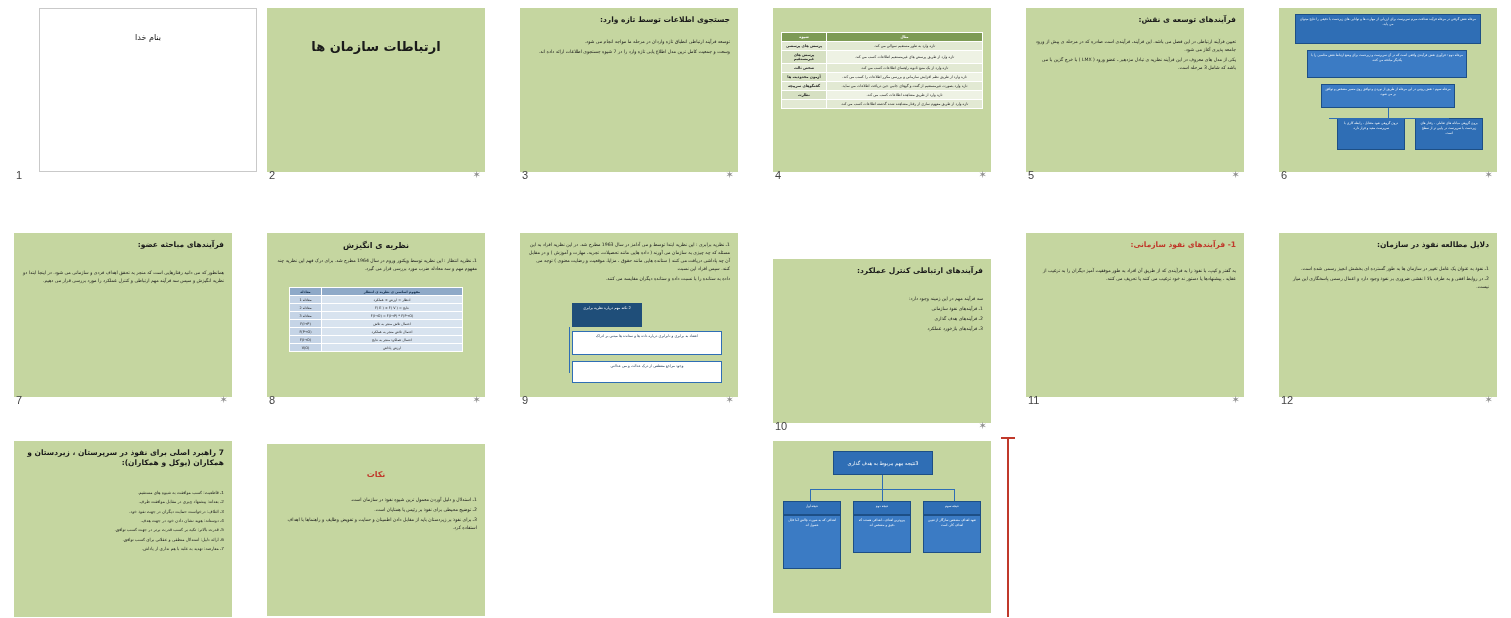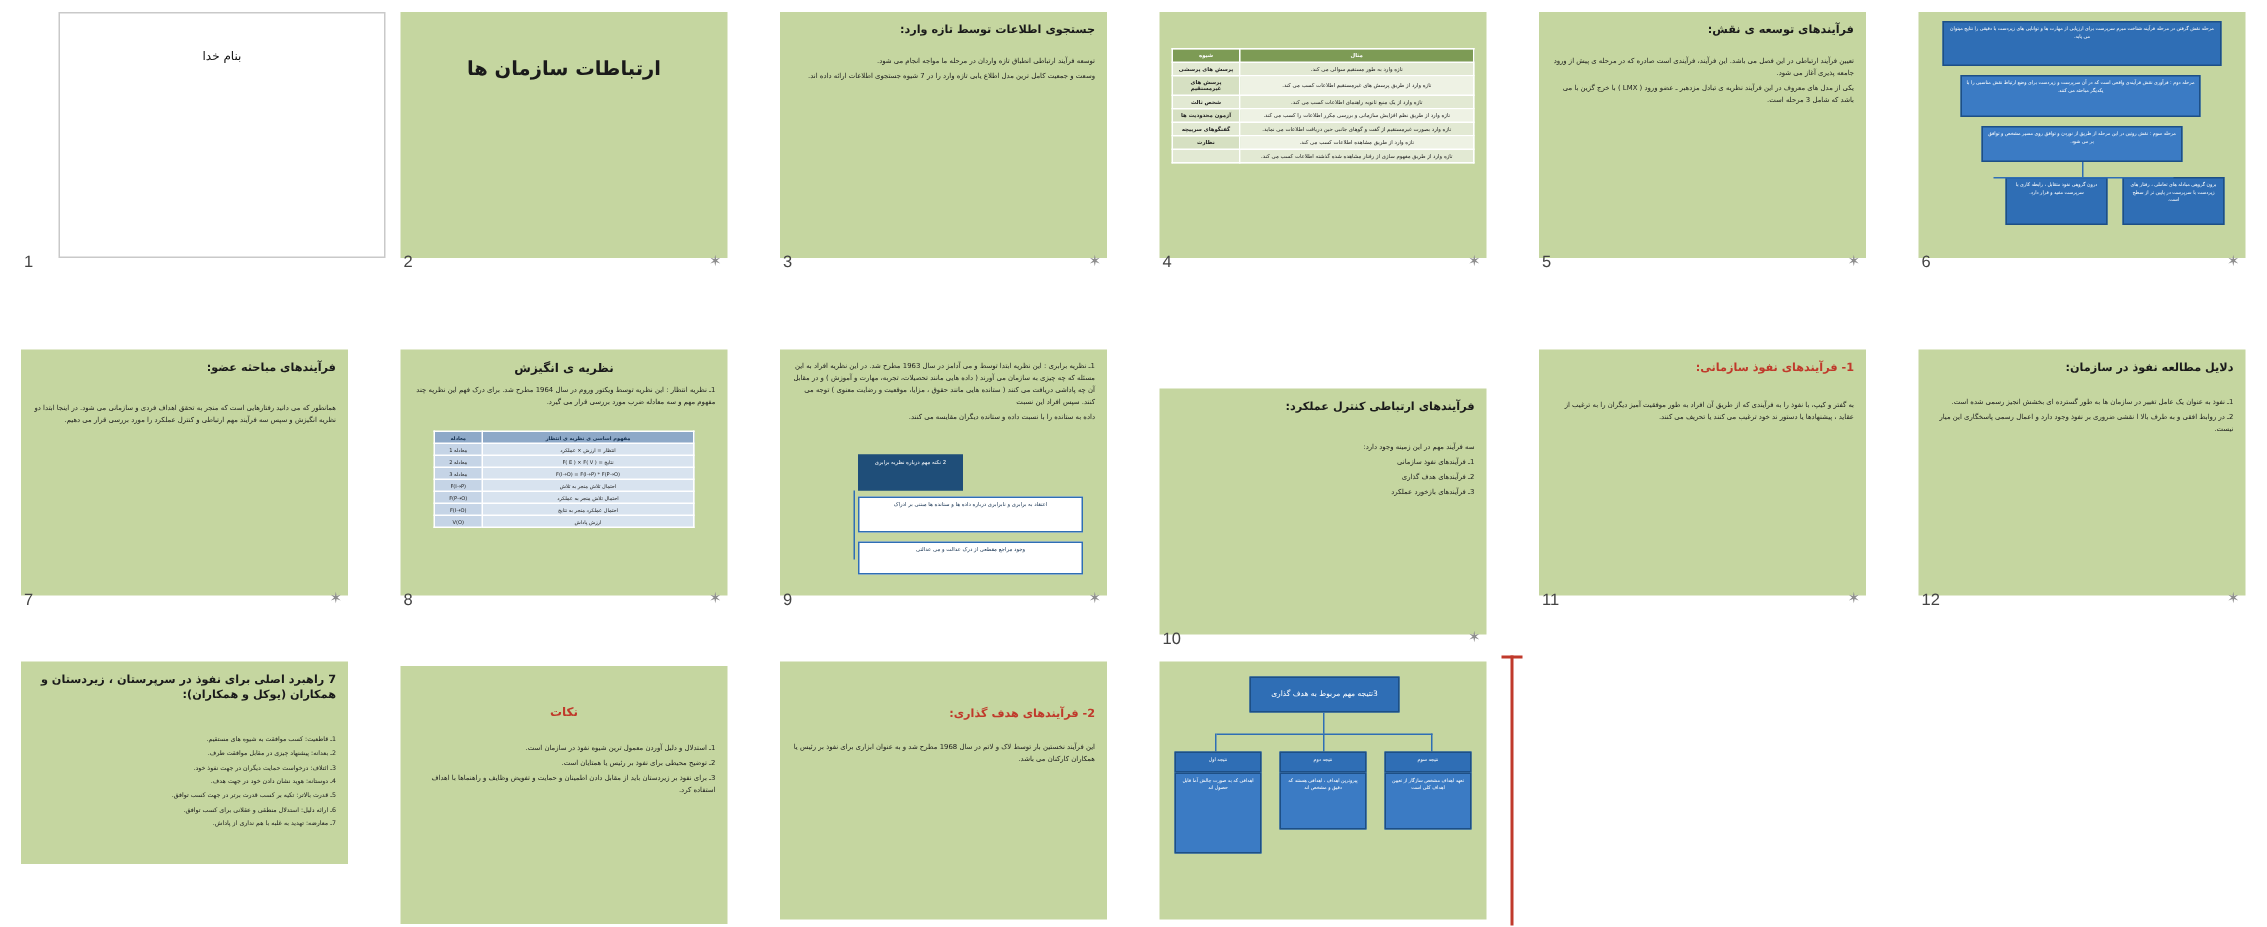--- a/index.html
+++ b/index.html
@@ -339,21 +339,21 @@
         <div class="body" style="top:32px">
           <p>1ـ نفوذ به عنوان یک عامل تغییر در سازمان ها به طور گسترده ای بخشش انجیز رسمی شده است.</p>
           <p>2ـ در روابط افقی و به طرف بالا ا نقشی ضروری بر نفوذ وجود دارد و اعمال رسمی پاسخگاری این میار نیست.</p>
         </div>
       </div>
       <div class="slide-num">12</div>
       <div class="star">✶</div>
     </div>
 
     <div class="slide-cell" style="left:14px;top:441px;">
-      <div class="slide" style="height:135px">
+      <div class="slide" style="height:176px">
         <div class="title">7 راهبرد اصلی برای نفوذ در سرپرستان ، زیردستان و همکاران (یوکل و همکاران):</div>
         <div class="body small" style="top:48px">
           <p>1ـ قاطعیت: کسب موافقت به شیوه های مستقیم.</p>
           <p>2ـ بعدانه: پیشنهاد چیزی در مقابل موافقت طرف.</p>
           <p>3ـ ائتلاف: درخواست حمایت دیگران در جهت نفوذ خود.</p>
           <p>4ـ دوستانه: هوید نشان دادن خود در جهت هدف.</p>
           <p>5ـ قدرت بالاتر: تکیه بر کسب قدرت برتر در جهت کسب توافق.</p>
           <p>6ـ ارائه دلیل: استدلال منطقی و عقلانی برای کسب توافق.</p>
           <p>7ـ معارضه: تهدید به غلبه با هم نداری از پاداش.</p>
         </div>
@@ -365,28 +365,20 @@
       <div class="slide" style="height:172px">
         <div class="title red center" style="top:26px;font-size:8px;">نکات</div>
         <div class="body" style="top:52px">
           <p>1ـ استدلال و دلیل آوردن معمول ترین شیوه نفوذ در سازمان است.</p>
           <p>2ـ توضیح محیطی برای نفوذ بر رئیس یا همتایان است.</p>
           <p>3ـ برای نفوذ بر زیردستان باید از مقابل دادن اطمینان و حمایت و تفویض وظایف و راهنماها با اهداف استفاده کرد.</p>
         </div>
       </div>
     </div>
 
-    <div class="slide-cell" style="left:520px;top:441px;">
-      <div class="slide" style="height:172px">
-        <div class="title red" style="top:30px">2- فرآیندهای هدف گذاری:</div>
-        <div class="body" style="top:54px">
-          <p>این فرآیند نخستین بار توسط لاک و لاتم در سال 1968 مطرح شد و به عنوان ابزاری برای نفوذ بر رئیس یا همکاران کارکنان می باشد.</p>
-        </div>
-      </div>
-    </div>
 
     <div class="slide-cell" style="left:773px;top:441px;">
       <div class="slide" style="height:172px">
         <div class="dbox" style="right:58px;top:10px;width:100px;height:24px;font-size:5px;line-height:1.3;display:flex;align-items:center;justify-content:center;">3نتیجه مهم مربوط به هدف گذاری</div>
         <div class="dline v" style="right:108px;top:34px;height:14px;"></div>
         <div class="dline h" style="right:36px;top:48px;width:144px;"></div>
         <div class="dline v" style="right:36px;top:48px;height:12px;"></div>
         <div class="dline v" style="right:108px;top:48px;height:12px;"></div>
         <div class="dline v" style="right:180px;top:48px;height:12px;"></div>
 

